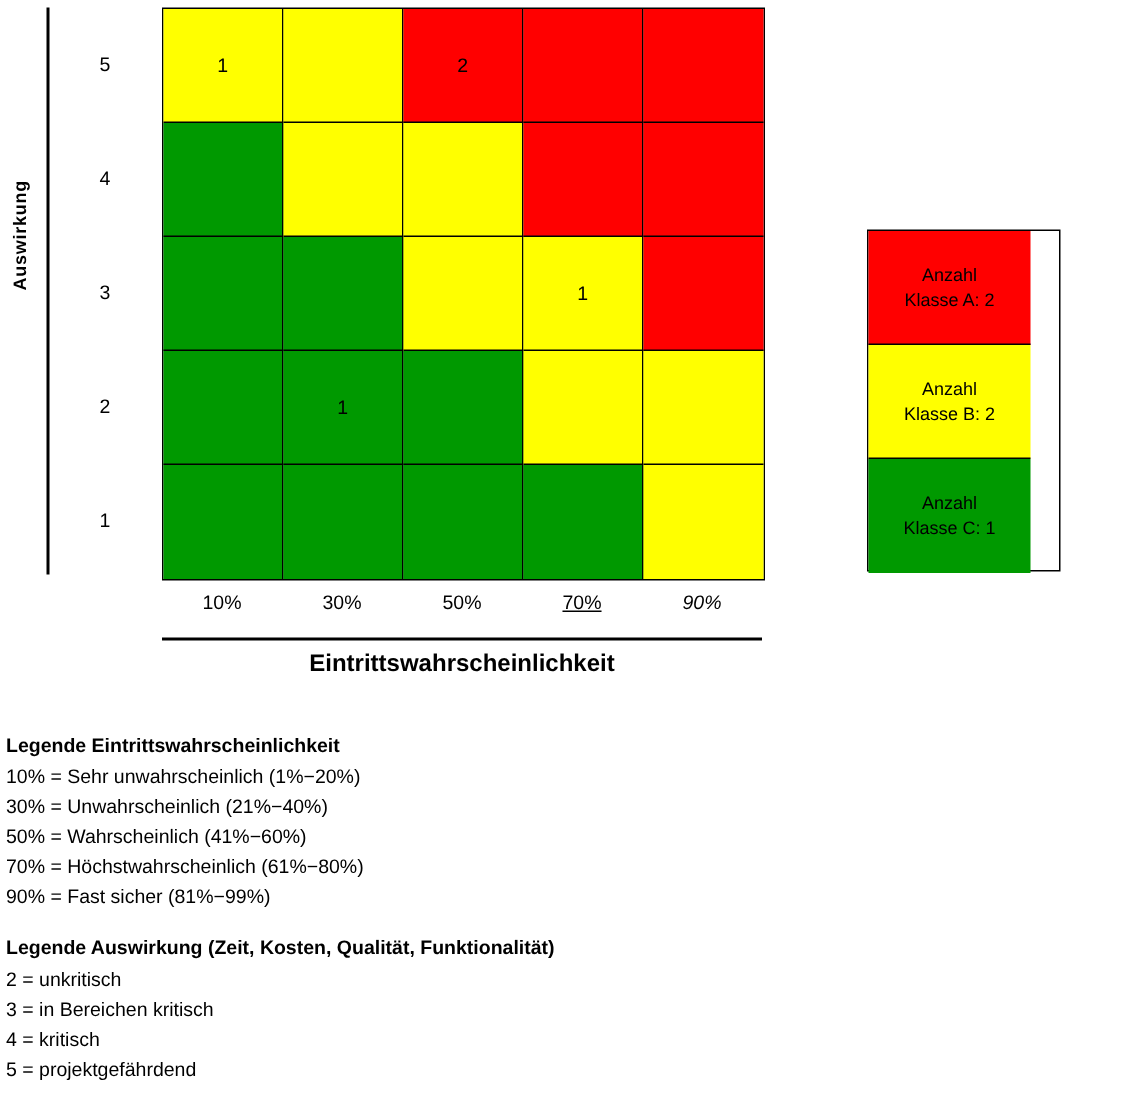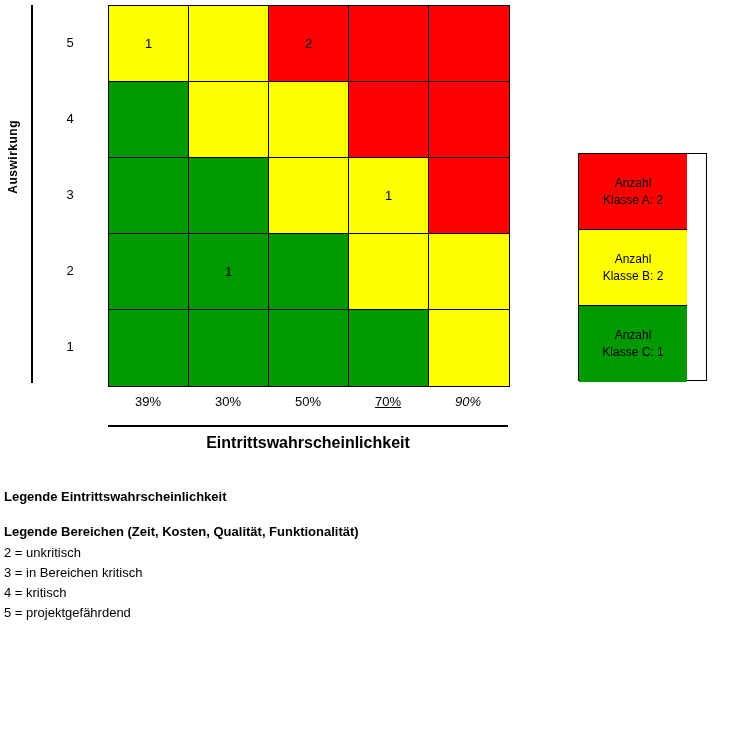--- a/index.html
+++ b/index.html
@@ -178,21 +178,21 @@
   <div id="x-axis-title">Eintrittswahrscheinlichkeit</div>
 
   <div id="y-tick-labels">
       <div class="y-tick" style="top: 0px;">5</div>
       <div class="y-tick" style="top: 76px;">4</div>
       <div class="y-tick" style="top: 152px;">3</div>
       <div class="y-tick" style="top: 228px;">2</div>
       <div class="y-tick" style="top: 304px;">1</div>
     </div>
   <div id="x-tick-labels">
-      <div class="x-tick" style="left: 0px;">39%</div>
+      <div class="x-tick" style="left: 0px;">10%</div>
       <div class="x-tick" style="left: 80px;">30%</div>
       <div class="x-tick" style="left: 160px;">50%</div>
       <div class="x-tick" style="left: 240px; text-decoration: underline;">70%</div>
       <div class="x-tick" style="left: 320px; font-style: italic;">90%</div>
     </div>
 
   <div id="grid">
       <div class="cell" style="left: 0px; top: 0px; background: rgb(255, 255, 0);">1</div>
       <div class="cell" style="left: 80px; top: 0px; background: rgb(255, 255, 0);"></div>
       <div class="cell" style="left: 160px; top: 0px; background: rgb(255, 0, 0);">2</div>
@@ -231,21 +231,28 @@
       <span>Klasse B: 2</span>
     </div>
     <div class="count-band last" style="top: 152px; background: rgb(0, 153, 0);">
       <span>Anzahl</span>
       <span>Klasse C: 1</span>
     </div>
   </div>
 
 <div id="legends">
   <div class="legend-title">Legende Eintrittswahrscheinlichkeit</div>
+  <div id="legend-prob-lines">
+      <div class="legend-line">10% = Sehr unwahrscheinlich (1%−20%)</div>
+      <div class="legend-line">30% = Unwahrscheinlich (21%−40%)</div>
+      <div class="legend-line">50% = Wahrscheinlich (41%−60%)</div>
+      <div class="legend-line">70% = Höchstwahrscheinlich (61%−80%)</div>
+      <div class="legend-line">90% = Fast sicher (81%−99%)</div>
+    </div>
   <div class="legend-gap"></div>
-  <div class="legend-title">Legende Bereichen (Zeit, Kosten, Qualität, Funktionalität)</div>
+  <div class="legend-title">Legende Auswirkung (Zeit, Kosten, Qualität, Funktionalität)</div>
   <div id="legend-impact-lines">
       <div class="legend-line">2 = unkritisch</div>
       <div class="legend-line">3 = in Bereichen kritisch</div>
       <div class="legend-line">4 = kritisch</div>
       <div class="legend-line">5 = projektgefährdend</div>
     </div>
 </div>
 
 </body></html>

